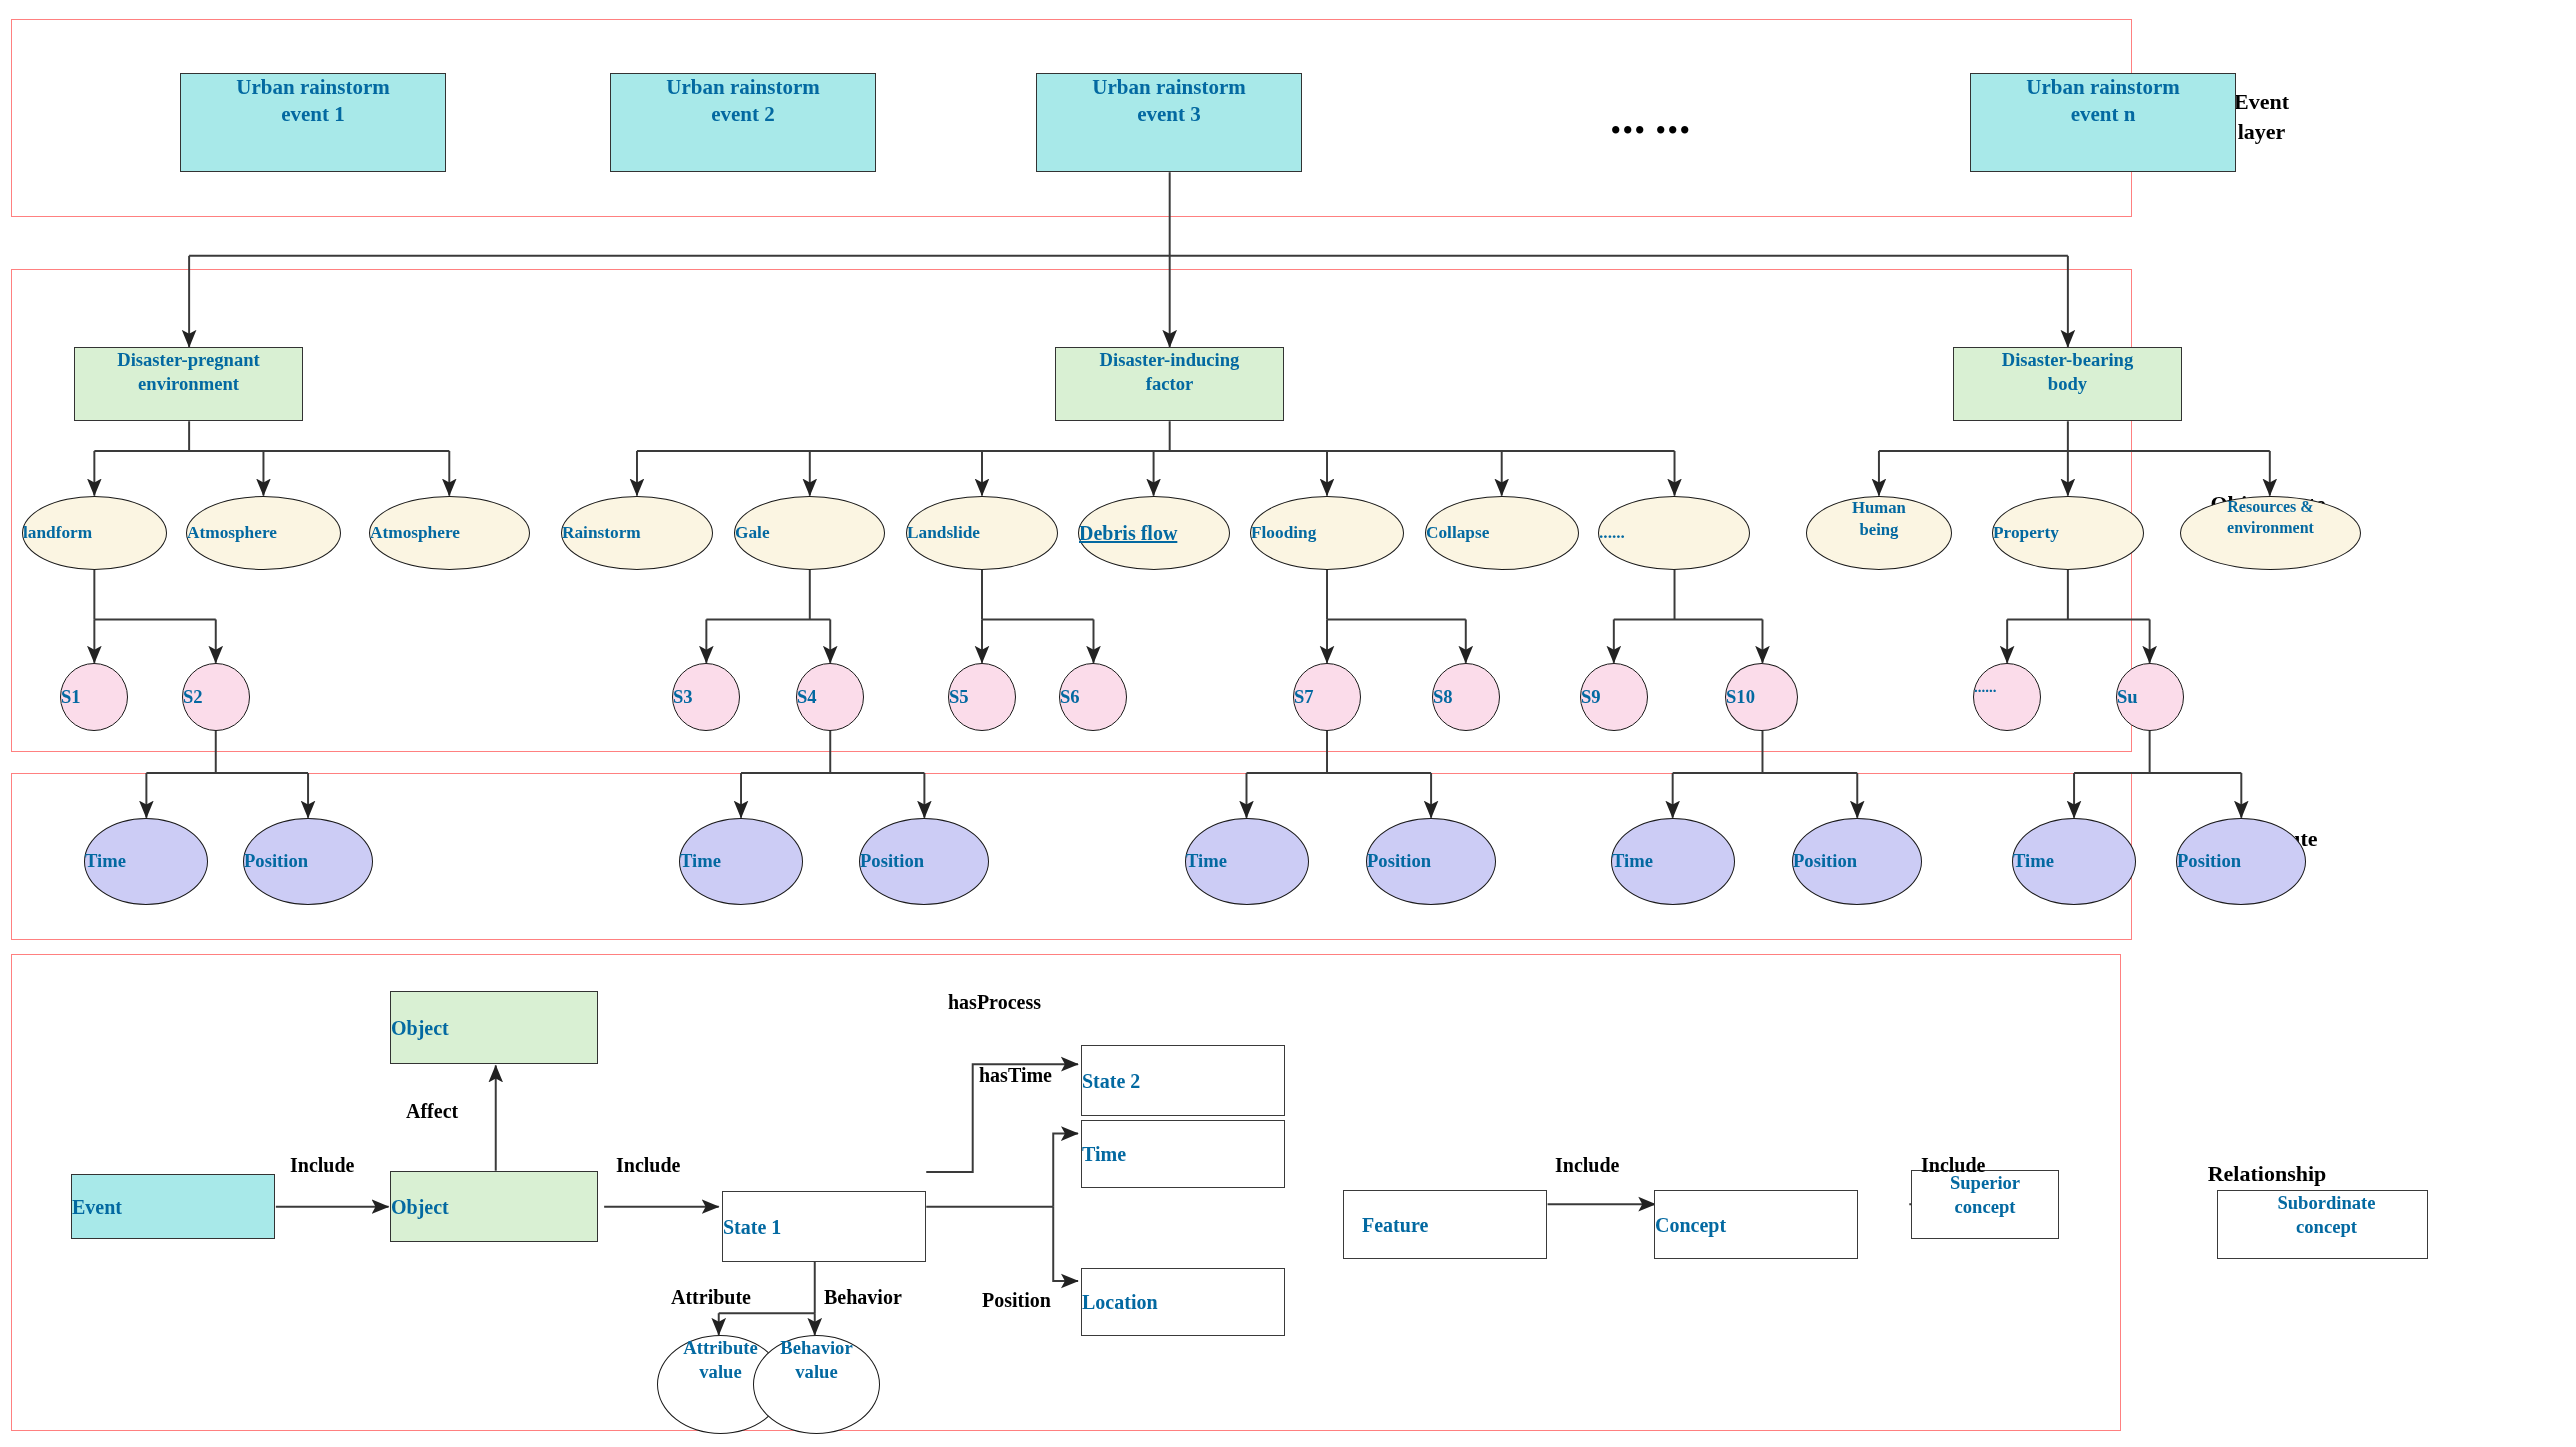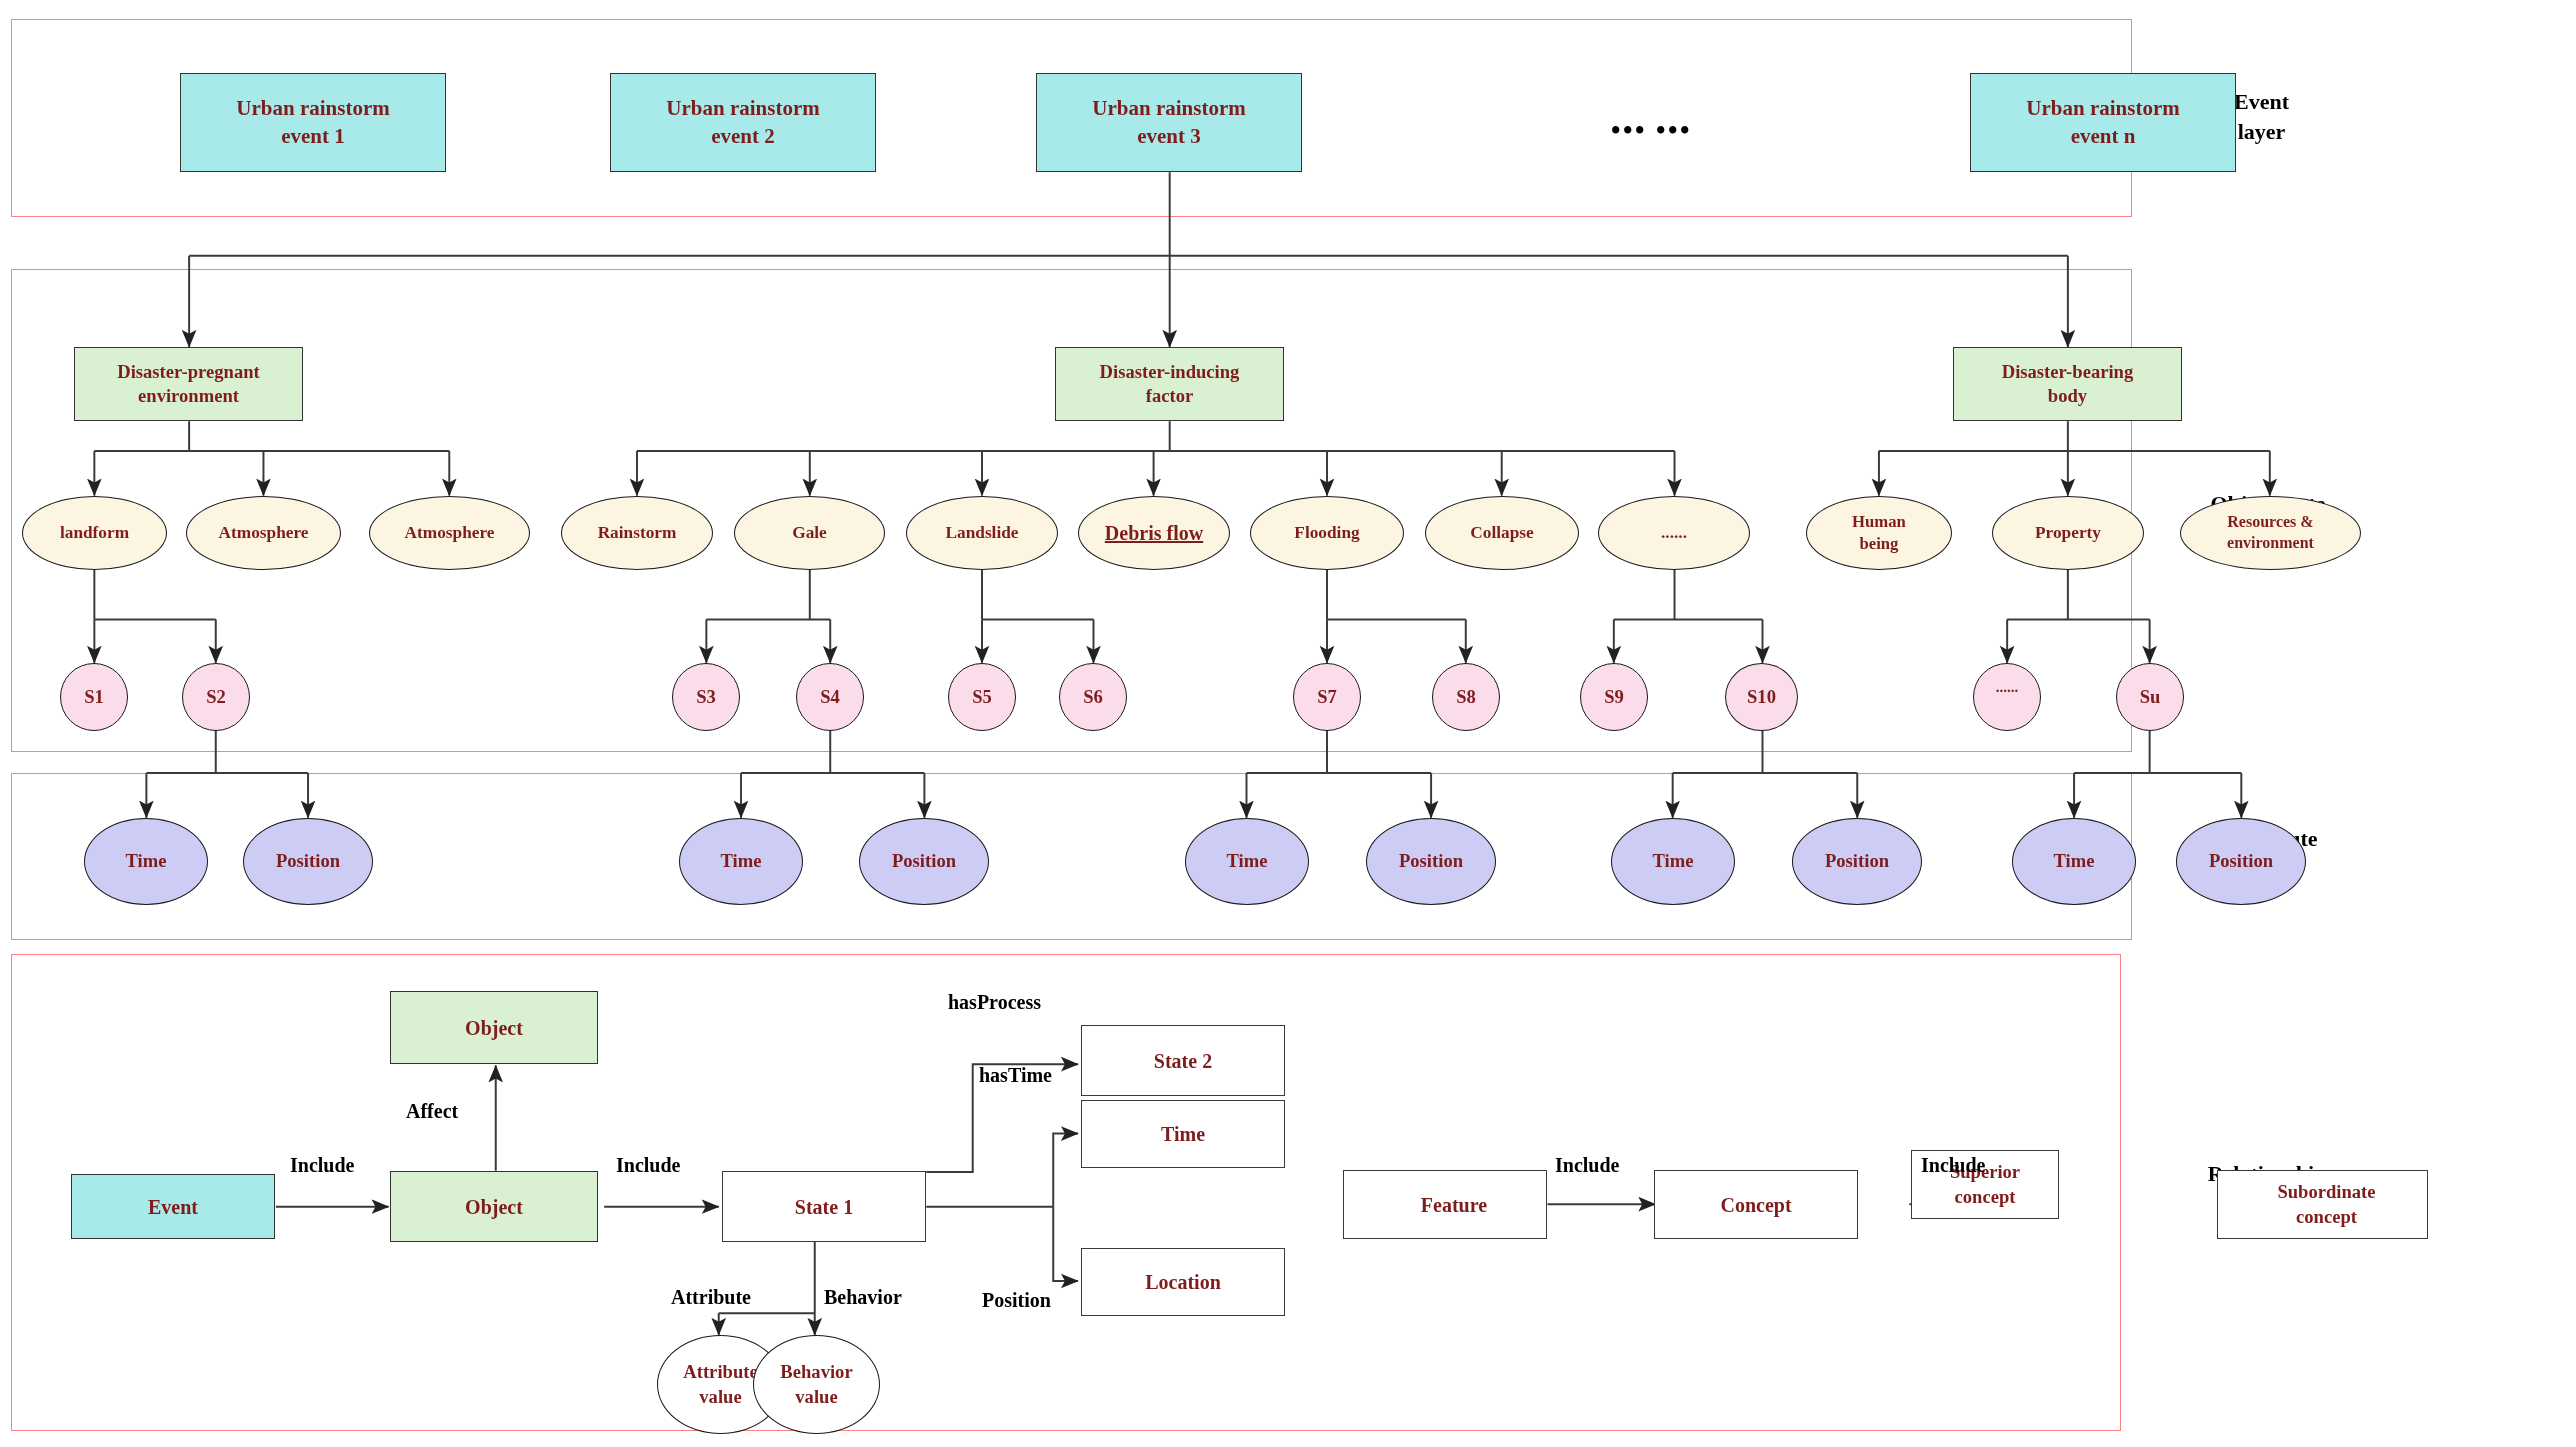--- a/index.html
+++ b/index.html
@@ -3,27 +3,27 @@
 <meta charset="utf-8">
 <style>
   html,body{margin:0;padding:0;background:#ffffff;}
   body{font-family:"Liberation Serif", serif;}
   #stage{position:relative;width:2576px;height:1447px;background:#fff;overflow:hidden;}
   svg#wires{position:absolute;left:0;top:0;width:2576px;height:1447px;pointer-events:none;}
 
   .layerbox{position:absolute;border:1.9px solid #ff8080;box-sizing:border-box;}
   .layerlabel{position:absolute;text-align:center;font-weight:bold;color:#000;line-height:1.35;}
 
-  .node{position:absolute;box-sizing:border-box;display:flex;align-items:center;justify-content:center;
-        text-align:center;font-weight:bold;color:#7f1d1d;line-height:1.3;}
+  .node{position:absolute;box-sizing:border-box;display:flex;align-items:center;
+        text-align:center;font-weight:bold;color:#0369a1;line-height:1.3;}
 
   .rect{border:1.9px solid #333;}
   .ev{background:#a8e9e9;}
   .grn{background:#d9f0d3;}
-  .plain{background:#ffffff;border:1.9px solid #3a3a3a;}
+  .plain{background:#ffffff;border:1.9px solid #3a3a3a;margin-top:20px;}
   .ellipse{border:1.9px solid #1a1a1a;border-radius:50%;}
   .cream{background:#fbf5e2;}
   .pink{background:#fbdcea;}
   .lav{background:#ccccf5;}
   .white-el{background:#ffffff;}
 
   .edgelabel{position:absolute;font-weight:bold;color:#000;white-space:nowrap;}
   .dots{position:absolute;font-weight:bold;letter-spacing:2.5px;color:#000;}
 </style>
 </head>

